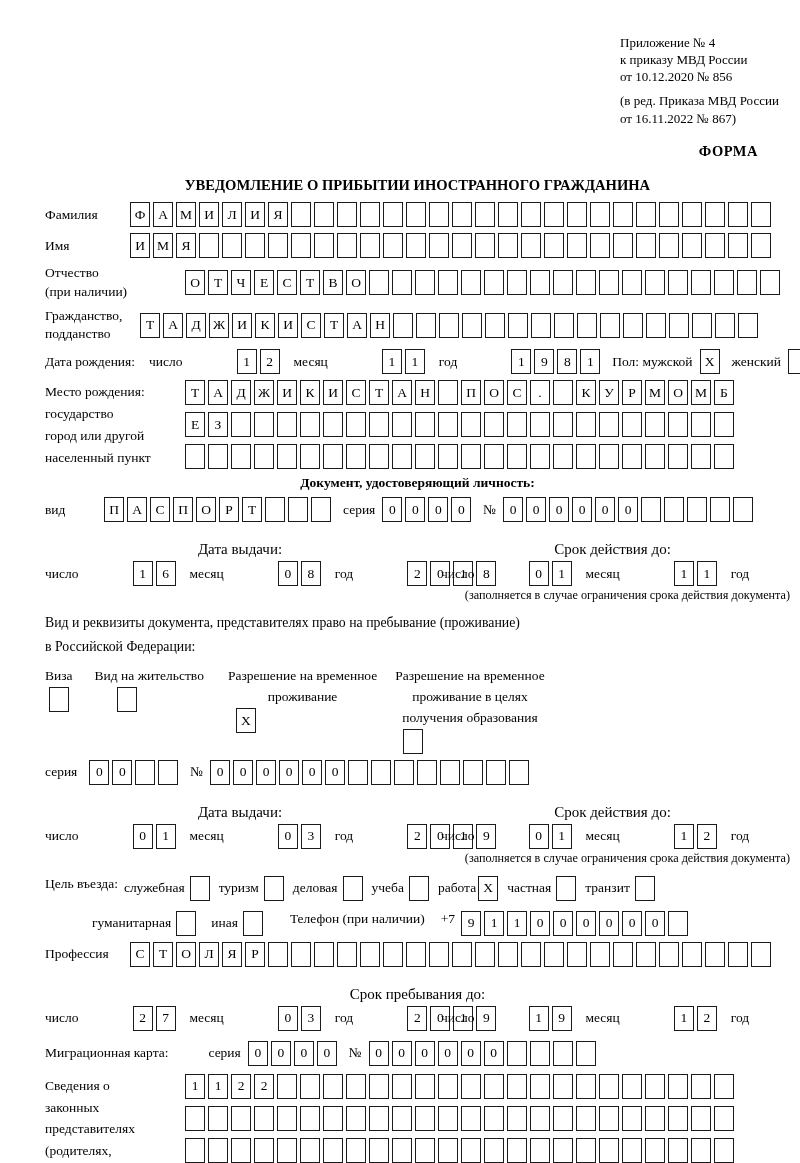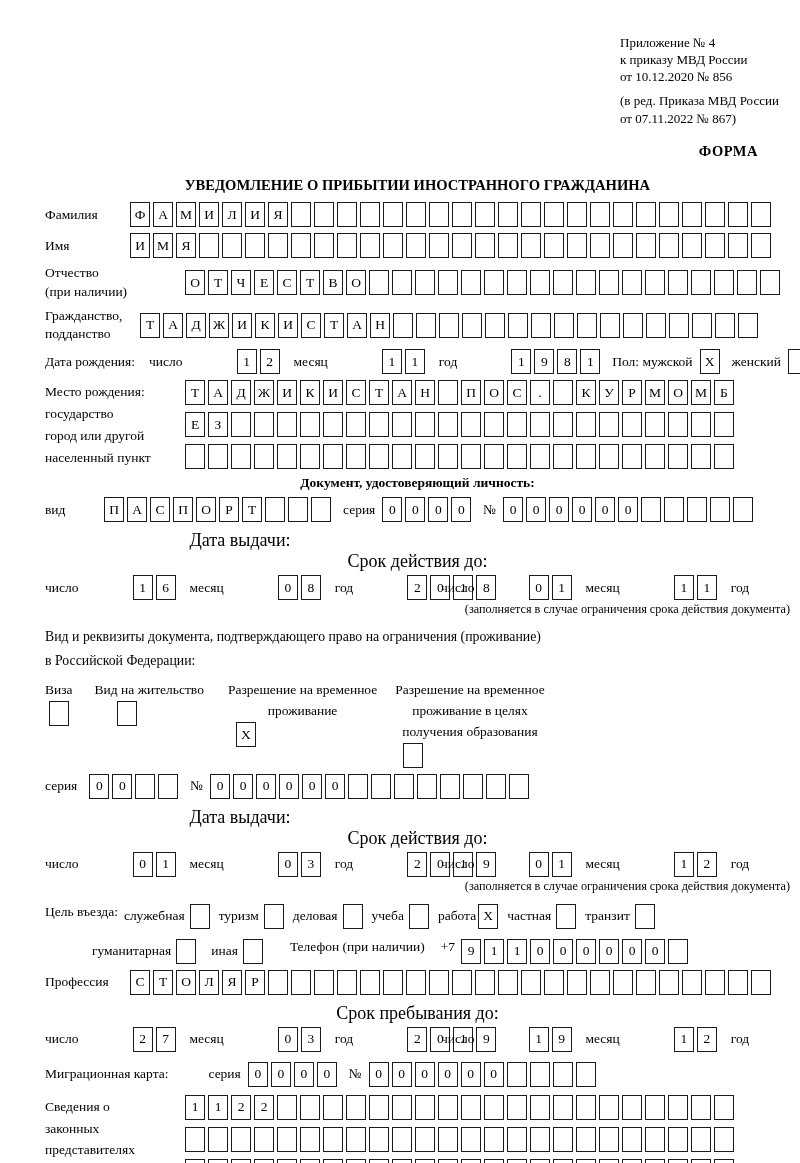--- a/index.html
+++ b/index.html
@@ -30,21 +30,21 @@
   .two-line{line-height:1.35;align-self:flex-start;}
 
   .stack{display:flex;align-items:center;margin:6px 0;}
   .stack .labels{width:140px;font-size:13.5px;line-height:1.62;flex:0 0 auto;}
   .stack .rows{display:flex;flex-direction:column;gap:7px;}
 
   .doc-heading{font-weight:bold;font-size:13.5px;text-align:center;margin:6px 0 4px 0;}
 
   .inline-label{font-size:13.5px;margin:0 7px 0 12px;flex:0 0 auto;}
 
-  .dates-headings{display:flex;font-size:18px;margin-top:8px;flex-direction:column;}
+  .dates-headings{display:flex;font-size:15px;margin-top:19px;}
   .dates-headings .lh{width:390px;text-align:center;}
   .dates-headings .rh{flex:1;text-align:center;}
   .dates-row{display:flex;align-items:center;margin:3px 0 2px 0;}
   .dgroup{display:flex;align-items:center;font-size:13.5px;flex:0 0 auto;gap:48px;}
   .dgroup .dl{margin-right:6px;}
   .dgroup + .dgroup{margin-left:14px;}
   .half-l{display:flex;width:390px;flex:0 0 auto;}
   .half-r{display:flex;flex:1;padding-left:6px;}
   .small-note{font-size:12.2px;text-align:right;margin:2px 0 6px 0;}
 
@@ -62,21 +62,21 @@
 </head>
 <body>
 
 <div class="page">
 
   <div class="top-note">
     <div>Приложение № 4</div>
     <div>к приказу МВД России</div>
     <div>от 10.12.2020 № 856</div>
     <div class="sub">(в ред. Приказа МВД России</div>
-    <div>от 07.11.2022 № 867)</div>
+    <div>от 16.11.2022 № 867)</div>
   </div>
 
   <div class="forma">ФОРМА</div>
 
   <div class="title">
     <div>УВЕДОМЛЕНИЕ О ПРИБЫТИИ ИНОСТРАННОГО ГРАЖДАНИНА</div>
   </div>
 
 
   <div class="frow">
@@ -433,21 +433,21 @@
             <span class="cell">0</span>
             <span class="cell">2</span>
             <span class="cell">5</span>
           </span>
         </span>
     </span>
   </div>
   <div class="small-note">(заполняется в случае ограничения срока действия документа)</div>
 
   <div class="intro">
-    <div>Вид и реквизиты документа, подтверждающего право на ограничения (проживание)</div>
+    <div>Вид и реквизиты документа, представителях право на пребывание (проживание)</div>
     <div>в Российской Федерации:</div>
   </div>
 
   <div class="opt-row">
     <span class="opt">
       <span class="olabel">Виза</span>
       <span class="cells" style="margin-left:4px">
           <span class="cell"></span>
         </span>
     </span>

